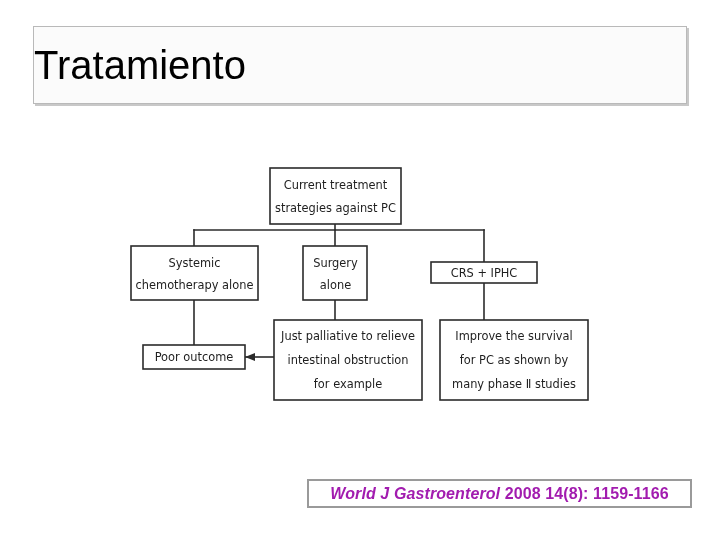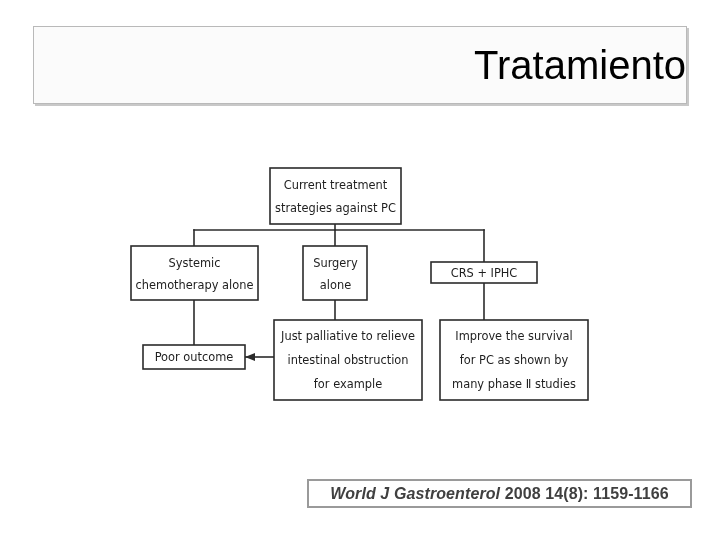--- a/index.html
+++ b/index.html
@@ -22,21 +22,21 @@
     left: 33px;
     top: 26px;
     width: 654px;
     height: 78px;
     background: #fbfbfb;
     border: 1px solid #b9b9b9;
     box-shadow: 2px 2px 0 0 #c8c8c8;
     box-sizing: border-box;
     display: flex;
     align-items: center;
-    justify-content: flex-end;
+    justify-content: flex-start;
   }
   #title-text {
     font-family: "Liberation Sans", sans-serif;
     font-size: 40px;
     line-height: 1;
     color: #000000;
     letter-spacing: 0px;
     white-space: nowrap;
   }
 
@@ -82,21 +82,21 @@
     border: 2px solid #9a9a9a;
     box-sizing: border-box;
     display: flex;
     align-items: center;
     justify-content: center;
   }
   #citation-text {
     font-family: "Liberation Sans", sans-serif;
     font-size: 16px;
     font-weight: bold;
-    color: #404040;
+    color: #a21caf;
     white-space: nowrap;
     letter-spacing: 0.1px;
   }
   #citation-journal {
     font-style: italic;
     font-weight: bold;
   }
 </style>
 </head>
 <body>

